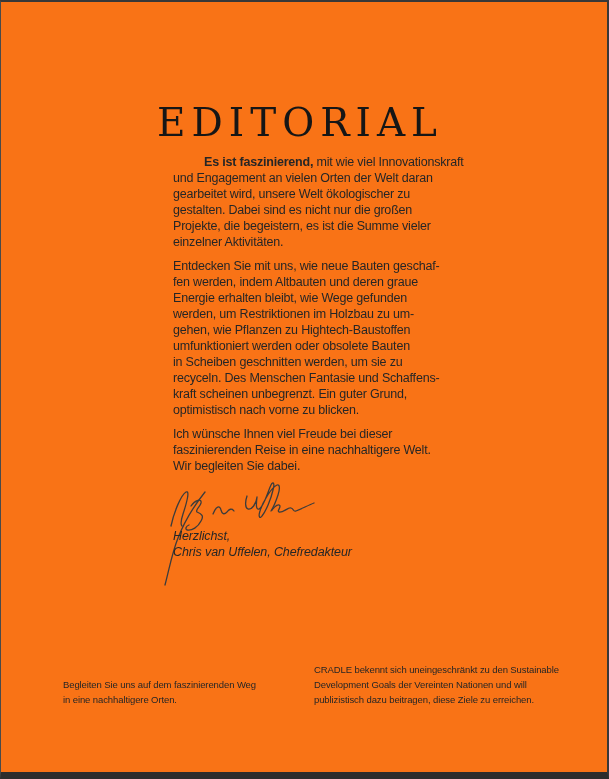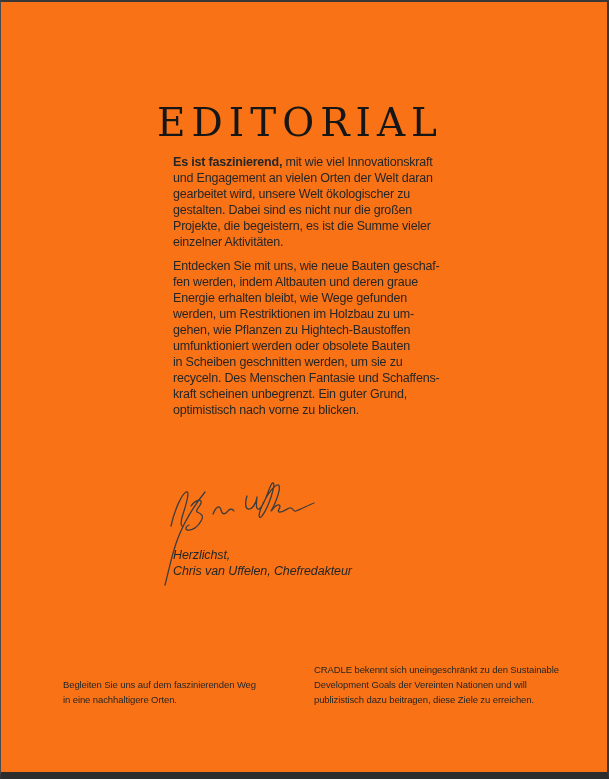--- a/index.html
+++ b/index.html
@@ -26,28 +26,28 @@
   }
   .body-copy {
     position:absolute; left:172px; top:152px; width:310px;
     font-size:12.5px; line-height:16px;
   }
   .body-copy p {
     margin:0 0 8px 0;
     white-space:pre-line;
     letter-spacing:-0.2px;
   }
-  .body-copy .lead { font-weight:bold; }
+  .body-copy .lead { font-weight:bold;margin-left:31px; }
   .signature {
     position:absolute; left:158px; top:480px;
     width:158px; height:110px;
   }
   .signature svg { display:block; width:100%; height:100%; }
   .closing {
-    position:absolute; left:172px; top:545px;
+    position:absolute; left:172px; top:526px;
     font-size:12.5px; line-height:16px;
     font-style:italic;
     letter-spacing:-0.1px;
   }
   .footer-section h2 {
     margin:0;
     font-size:17.5px; font-weight:400; line-height:20px;
     letter-spacing:-0.2px;
     color:#141414;
     white-space:nowrap;
@@ -79,20 +79,23 @@
     <p>Entdecken Sie mit uns, wie neue Bauten geschaf-
 fen werden, indem Altbauten und deren graue
 Energie erhalten bleibt, wie Wege gefunden
 werden, um Restriktionen im Holzbau zu um-
 gehen, wie Pflanzen zu Hightech-Baustoffen
 umfunktioniert werden oder obsolete Bauten
 in Scheiben geschnitten werden, um sie zu
 recyceln. Des Menschen Fantasie und Schaffens-
 kraft scheinen unbegrenzt. Ein guter Grund,
 optimistisch nach vorne zu blicken.</p>
+    <p>Ich wünsche Ihnen viel Freude bei dieser
+faszinierenden Reise in eine nachhaltigere Welt.
+Wir begleiten Sie dabei.</p>
   </div>
 
   <div class="signature">
     <svg viewBox="0 0 158 110" xmlns="http://www.w3.org/2000/svg" fill="none" stroke="#3c3c3c" stroke-width="1.3" stroke-linecap="round" stroke-linejoin="round">
 
       <path d="M46,10 C38,20 26,38 19,56 C13,71 10,88 6,103"></path>
 
       <path d="M12,44 C15,30 22,13 27,10 C31,8 28,20 24,32 C22,38 21,42 23,44"></path>
 
       <path d="M32,24 C36,18 43,16 42,21 C41,25 36,28 38,30 C43,32 45,34 42,39 C39,45 33,49 28,48 C26,47 27,44 30,43"></path>

